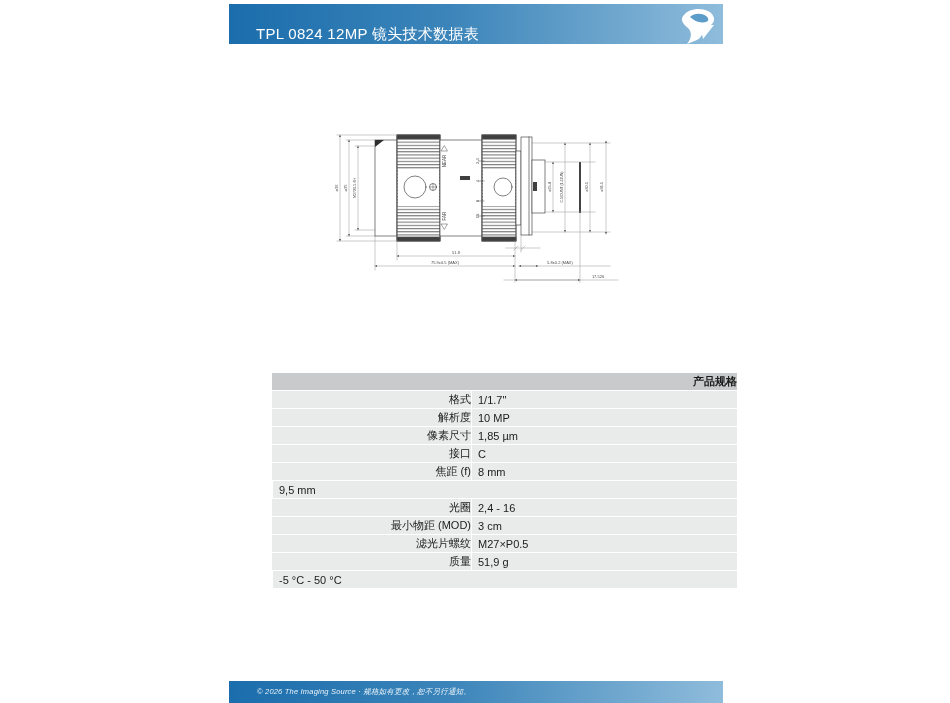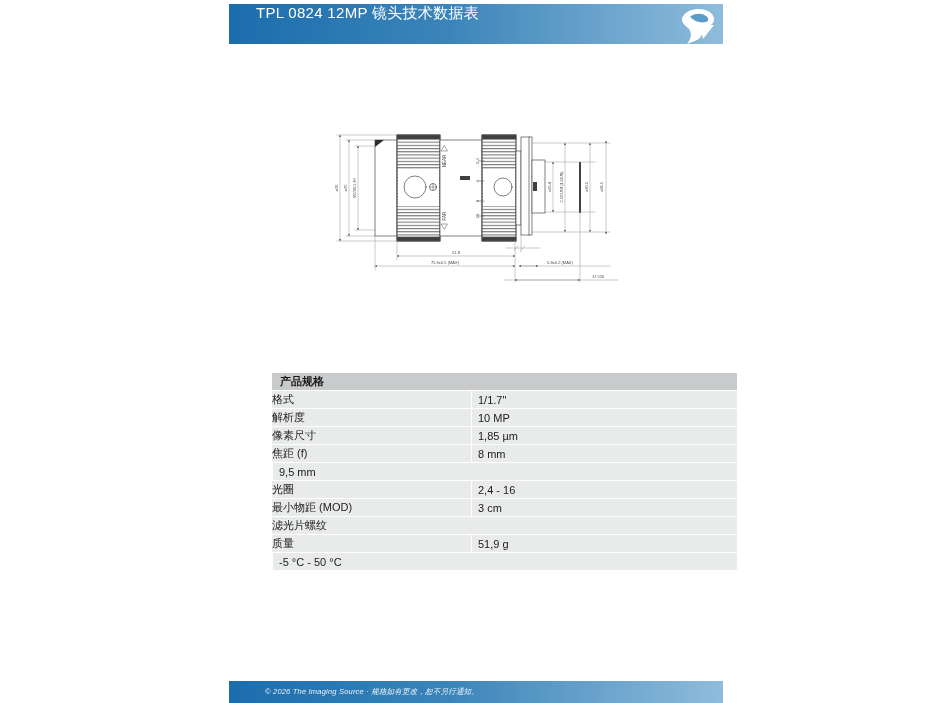--- a/index.html
+++ b/index.html
@@ -4,42 +4,42 @@
 <style>
   * { margin:0; padding:0; box-sizing:border-box; }
   html,body { width:950px; height:703px; background:#ffffff; overflow:hidden;
               font-family:"Liberation Sans","DejaVu Sans",sans-serif; }
   .page { position:relative; width:950px; height:703px; background:#fff; }
 
   
   .header {
     position:absolute; left:229px; top:4px; width:494px; height:40px;
     background:linear-gradient(90deg,#1b6dac 0%,#3c85ba 45%,#8fbcdb 100%);
-    display:flex; align-items:flex-start;
+    display:flex; align-items:flex-end;
   }
   .header .title {
     color:#fff; font-size:15px; padding-left:27px; letter-spacing:.3px; font-weight:400;
   }
   .header .logo { position:absolute; right:3px; top:1px; width:50px; height:40px; }
 
   
   .footer {
     position:absolute; left:229px; top:681px; width:494px; height:22px;
     background:linear-gradient(90deg,#1b6dac 0%,#3c85ba 45%,#8fbcdb 100%);
     display:flex; align-items:center;
   }
   .footer .copyright {
-    color:#e8f2fa; font-size:7.5px; font-style:italic; padding-left:28px; letter-spacing:.2px;margin-left:8px;
+    color:#e8f2fa; font-size:7.5px; font-style:italic; padding-left:28px; letter-spacing:.2px;
   }
 
   
   .drawing { position:absolute; left:330px; top:108px; width:320px; height:185px; }
 
   
-  .spec-table { position:absolute; left:272px; top:373px; width:465px; font-size:11px; color:#1b1b1b; }
+  .spec-table { position:absolute; left:272px; top:373px; width:465px; font-size:11px; color:#1b1b1b;text-align:right; }
   .t-header {
     height:17px; line-height:17px; background:#c8cacb; font-weight:bold; padding-left:8px;
   }
   .t-row { display:flex; height:17px; margin-top:1px; background:#e9eaea; align-items:center; }
   .t-label { width:199px; }
   .t-value { flex:1; padding-left:6px; border-left:1px solid #fff; height:100%; display:flex; align-items:center; }
 
   svg text { fill:#4a4a4a; font-family:"Liberation Sans","DejaVu Sans",sans-serif; }
 </style>
 </head>
@@ -196,36 +196,41 @@
     </div>
     <div class="t-row">
       <div class="t-label">解析度</div>
       <div class="t-value">10 MP</div>
     </div>
     <div class="t-row">
       <div class="t-label">像素尺寸</div>
       <div class="t-value">1,85 µm</div>
     </div>
     <div class="t-row">
+      <div class="t-label">接口</div>
+      <div class="t-value">C</div>
+    </div>
+    <div class="t-row">
       <div class="t-label">焦距 (f)</div>
       <div class="t-value">8 mm</div>
     </div>
     <div class="t-row">
       <div class="t-value">9,5 mm</div>
     </div>
     <div class="t-row">
       <div class="t-label">光圈</div>
       <div class="t-value">2,4 - 16</div>
     </div>
     <div class="t-row">
       <div class="t-label">最小物距 (MOD)</div>
       <div class="t-value">3 cm</div>
     </div>
     <div class="t-row">
       <div class="t-label">滤光片螺纹</div>
+      <div class="t-value">M27×P0.5</div>
     </div>
     <div class="t-row">
       <div class="t-label">质量</div>
       <div class="t-value">51,9 g</div>
     </div>
     <div class="t-row">
       <div class="t-value">-5 °C - 50 °C</div>
     </div>
   </div>
 

